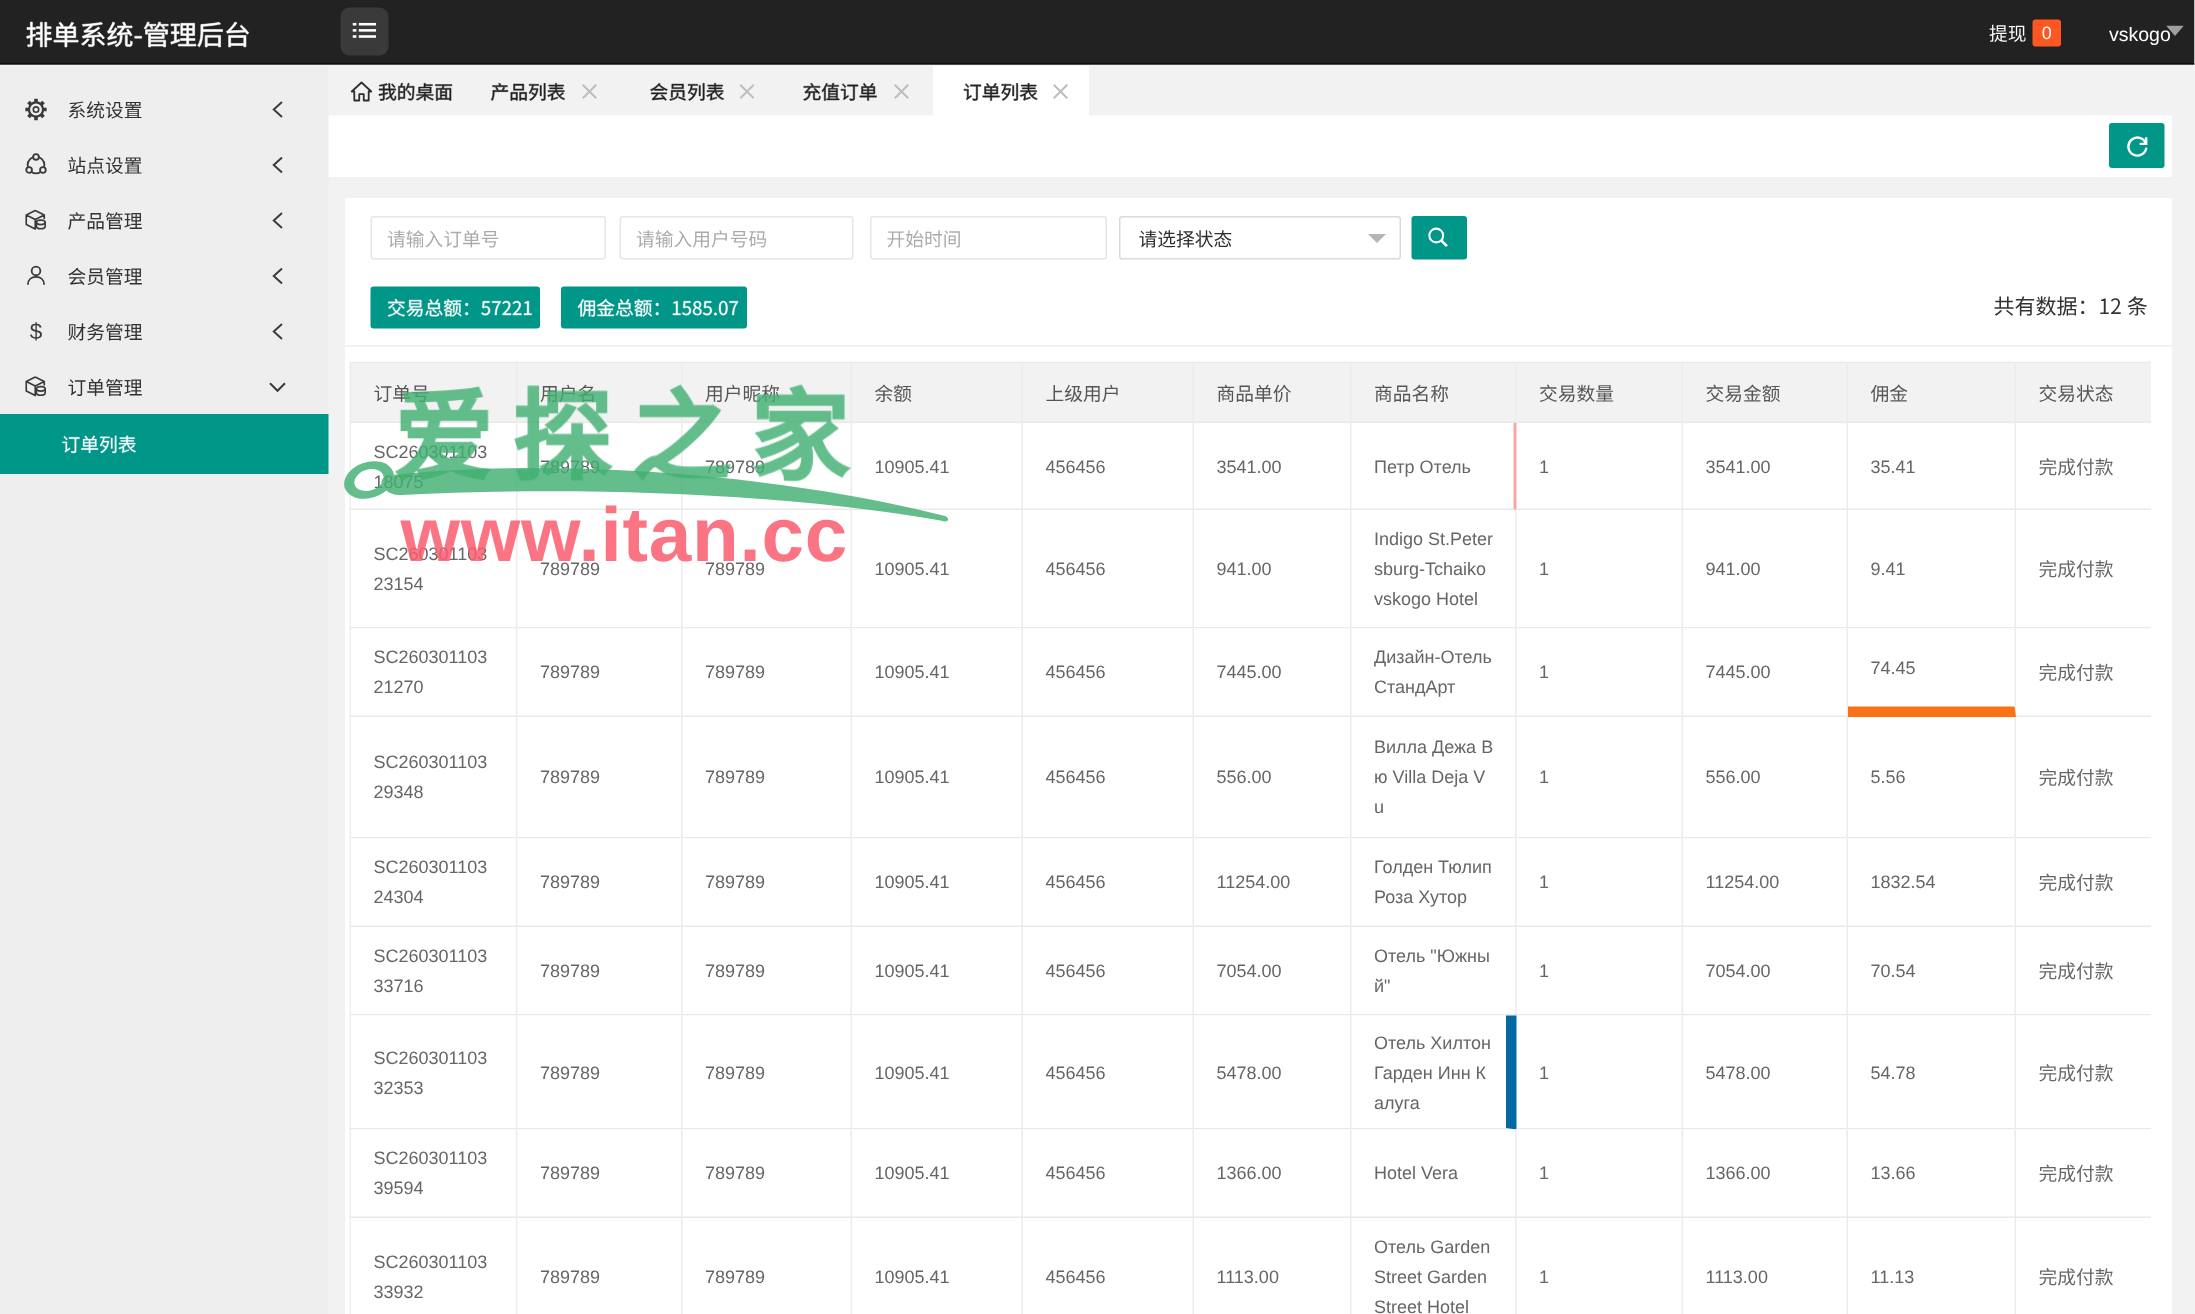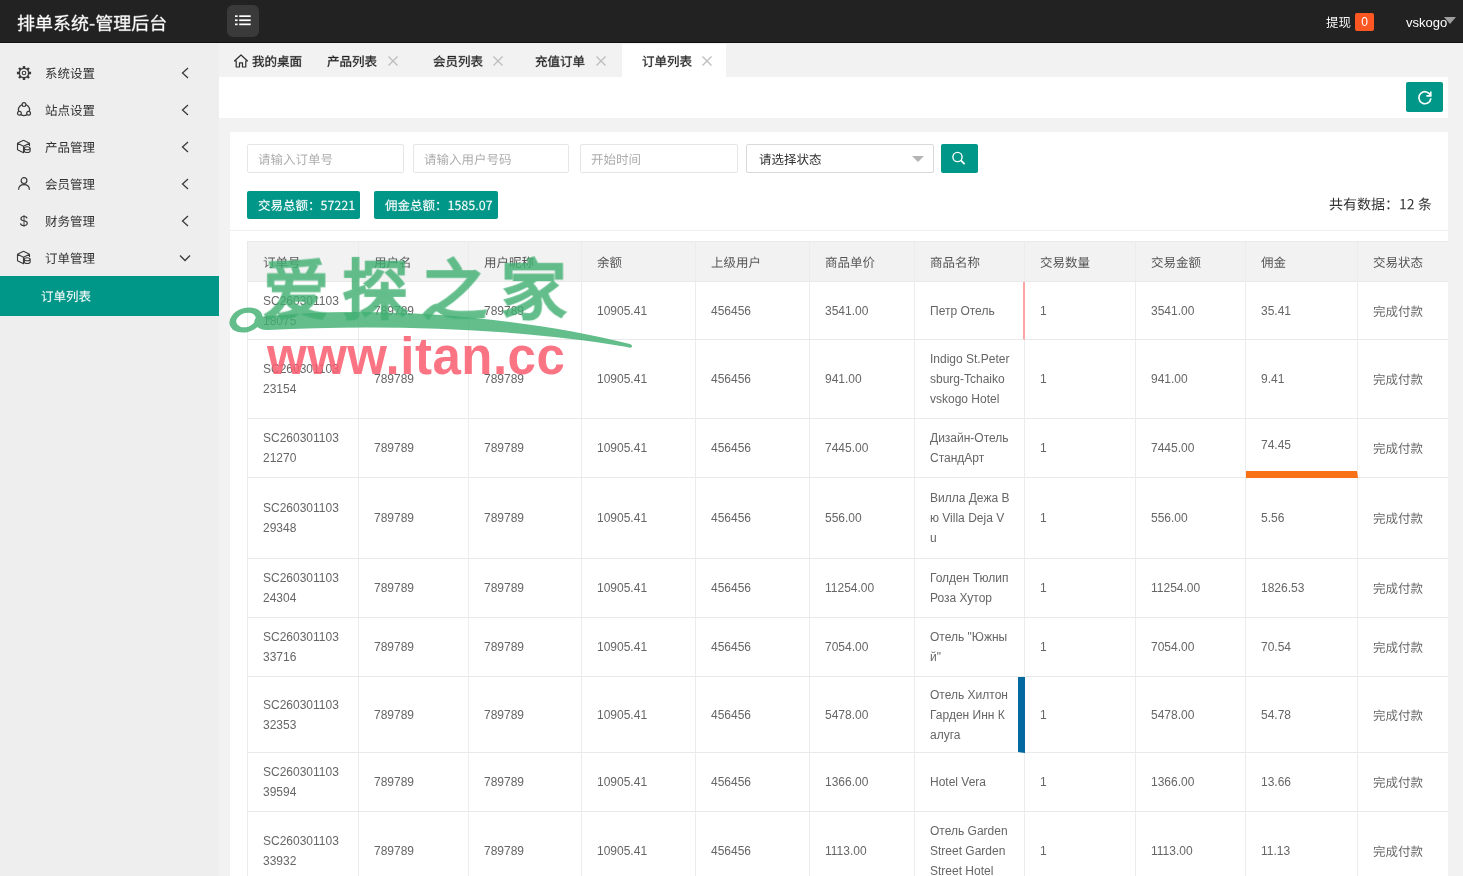--- a/index.html
+++ b/index.html
@@ -307,21 +307,21 @@
       <use href="#u6709" x="1000"></use>
       <use href="#u6570" x="2000"></use>
       <use href="#u636e" x="3000"></use>
       <use href="#uff1a" x="4000"></use>
       <use href="#u31" x="5000"></use>
       <use href="#u32" x="5555"></use>
       <use href="#u6761" x="6350"></use>
     </g>
   </svg>
 <div class="abs" style="left:230px;top:230px;width:1218px;height:1px;background:#eee"></div>
-<div class="abs" style="left:247px;top:241px;width:1201px;height:635px;overflow:hidden">
+<div class="abs" style="left:233px;top:241px;width:1201px;height:635px;overflow:hidden">
     <table style="border-collapse:separate;border-spacing:0;table-layout:fixed;width:1218px;font-size:12px;color:#666;border-top:1px solid #e9e9e9">
       <colgroup>
         <col style="width:112px">
         <col style="width:110px">
         <col style="width:113px">
         <col style="width:114px">
         <col style="width:114px">
         <col style="width:105px">
         <col style="width:110px">
         <col style="width:111px">
@@ -557,21 +557,21 @@
         <tr style="background:#fff">
           <td style="height:59px;border-left:1px solid #ececec;border-right:1px solid #ececec;border-bottom:1px solid #e9e9e9;padding:0 15px;vertical-align:middle;line-height:20px;white-space:nowrap">SC260301103<br>24304</td>
           <td style="height:59px;border-right:1px solid #ececec;border-bottom:1px solid #e9e9e9;padding:0 15px;vertical-align:middle;line-height:20px;white-space:nowrap">789789</td>
           <td style="height:59px;border-right:1px solid #ececec;border-bottom:1px solid #e9e9e9;padding:0 15px;vertical-align:middle;line-height:20px;white-space:nowrap">789789</td>
           <td style="height:59px;border-right:1px solid #ececec;border-bottom:1px solid #e9e9e9;padding:0 15px;vertical-align:middle;line-height:20px;white-space:nowrap">10905.41</td>
           <td style="height:59px;border-right:1px solid #ececec;border-bottom:1px solid #e9e9e9;padding:0 15px;vertical-align:middle;line-height:20px;white-space:nowrap">456456</td>
           <td style="height:59px;border-right:1px solid #ececec;border-bottom:1px solid #e9e9e9;padding:0 15px;vertical-align:middle;line-height:20px;white-space:nowrap">11254.00</td>
           <td style="height:59px;border-right:1px solid #ececec;border-bottom:1px solid #e9e9e9;padding:0 15px;vertical-align:middle;line-height:20px;white-space:nowrap">Голден Тюлип<br>Роза Хутор</td>
           <td style="height:59px;border-right:1px solid #ececec;border-bottom:1px solid #e9e9e9;padding:0 15px;vertical-align:middle;line-height:20px;white-space:nowrap">1</td>
           <td style="height:59px;border-right:1px solid #ececec;border-bottom:1px solid #e9e9e9;padding:0 15px;vertical-align:middle;line-height:20px;white-space:nowrap">11254.00</td>
-          <td style="height:59px;border-right:1px solid #ececec;border-bottom:1px solid #e9e9e9;padding:0 15px;vertical-align:middle;line-height:20px;white-space:nowrap">1826.53</td>
+          <td style="height:59px;border-right:1px solid #ececec;border-bottom:1px solid #e9e9e9;padding:0 15px;vertical-align:middle;line-height:20px;white-space:nowrap">1832.54</td>
           <td style="height:59px;border-right:1px solid #ececec;border-bottom:1px solid #e9e9e9;padding:0;vertical-align:middle">
             <div style="position:relative;height:100%">
               <svg style="position:absolute;left:15.0px;top:23.1px;overflow:visible" width="50.0" height="14.0" viewBox="0 0 4000 1120">
                 <g transform="translate(0,880) scale(1,-1)" fill="#666">
                   <use href="#u5b8c" x="0"></use>
                   <use href="#u6210" x="1000"></use>
                   <use href="#u4ed8" x="2000"></use>
                   <use href="#u6b3e" x="3000"></use>
                 </g>
               </svg>

